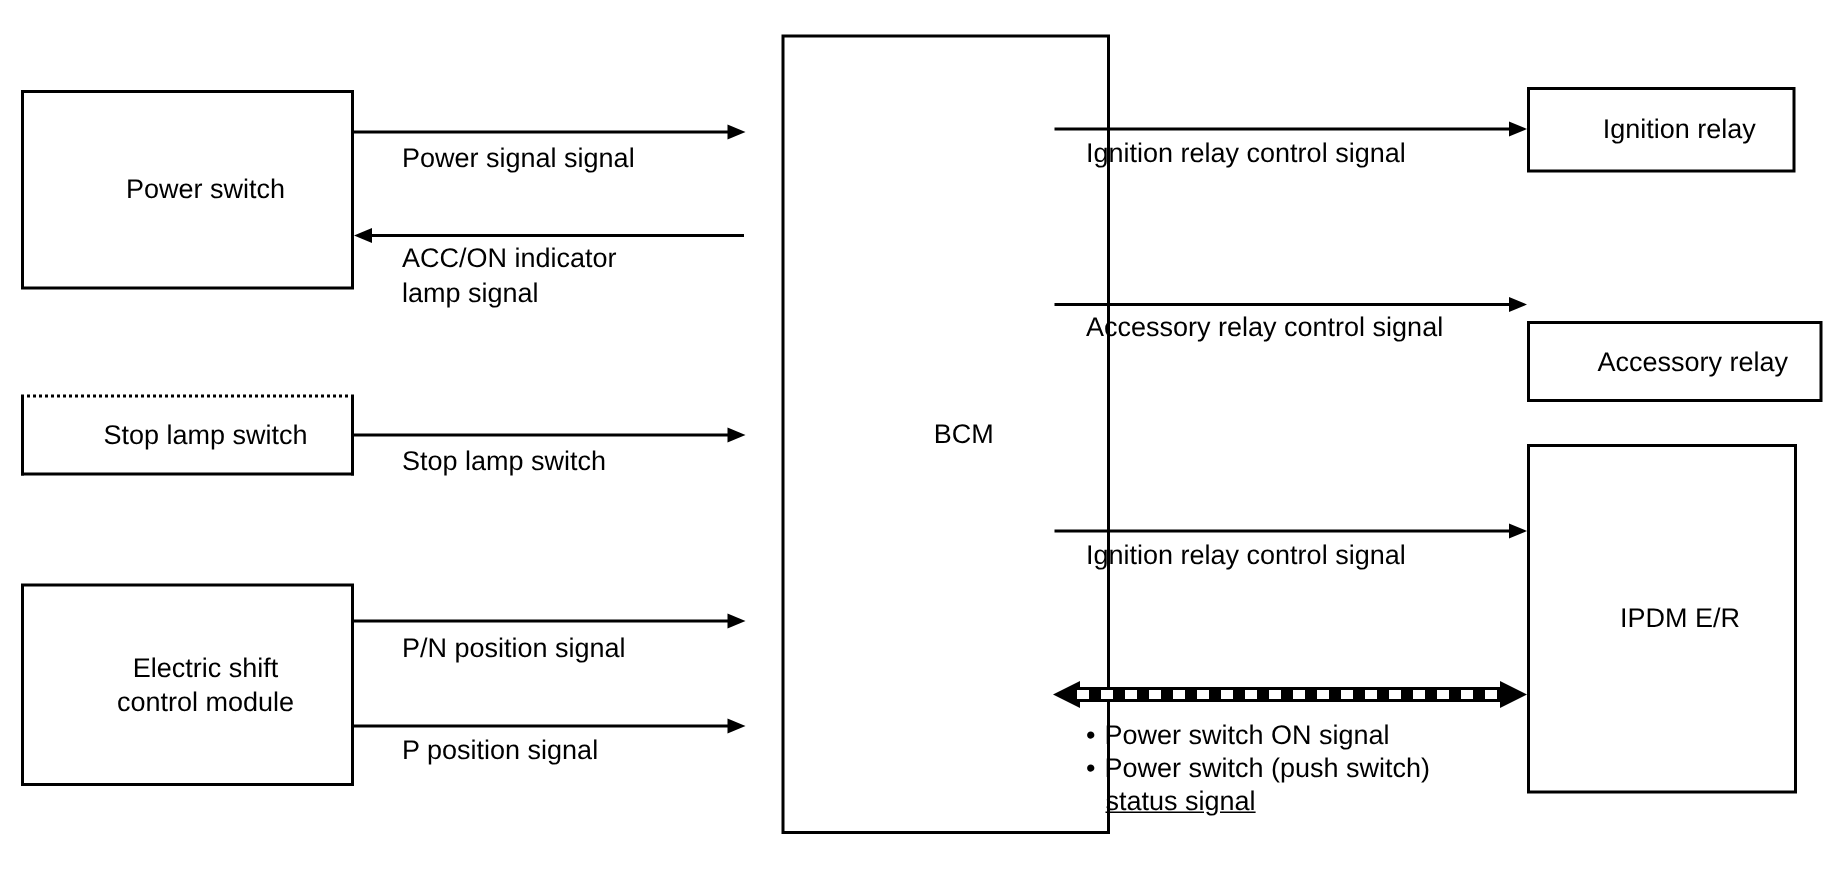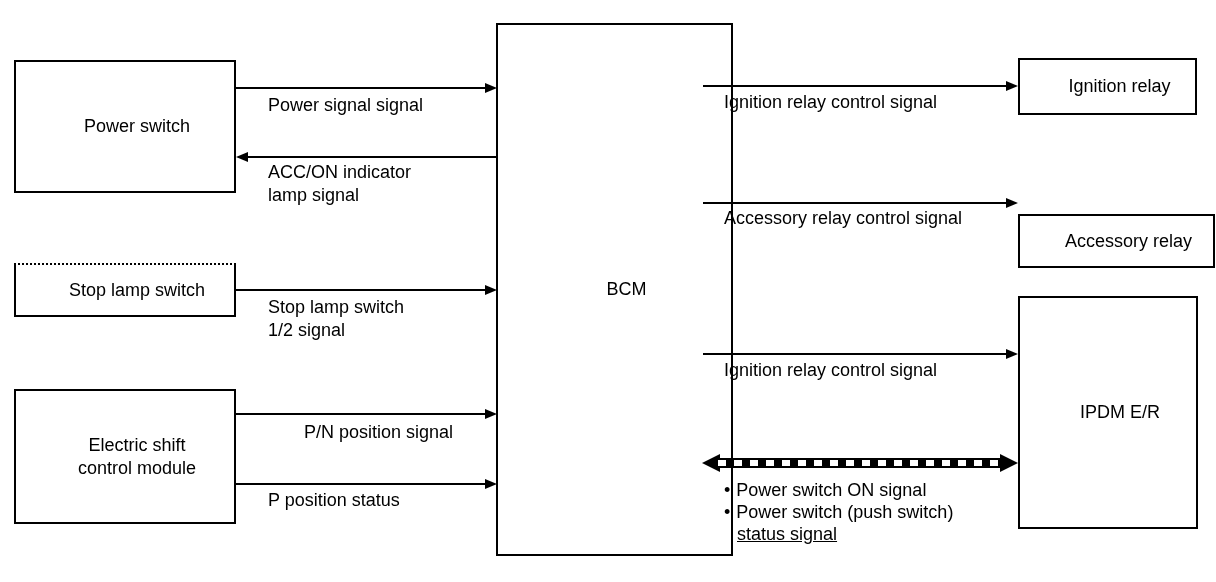--- a/index.html
+++ b/index.html
@@ -26,21 +26,21 @@
     display: flex;
     align-items: center;
     justify-content: center;
     text-align: center;
     line-height: 23px;
     padding-left: 24px;
   }
   #n-power { left: 14px;   top: 60px;  width: 222px; height: 133px; }
   #n-stop  { left: 14px;   top: 263px; width: 222px; height: 54px; border-top-style: dotted; border-top-width: 2px; }
   #n-shift { left: 14px;   top: 389px; width: 222px; height: 135px; }
-  #n-bcm   { left: 496px;  top: 23px;  width: 237px; height: 533px; }
+  #n-bcm   { left: 521px;  top: 23px;  width: 219px; height: 533px; }
   #n-ign   { left: 1018px; top: 58px;  width: 179px; height: 57px;  }
   #n-acc   { left: 1018px; top: 178px; width: 197px; height: 54px; margin-top: 36px;  }
   #n-ipdm  { left: 1018px; top: 296px; width: 180px; height: 233px; }
 
   
   .h-line { position: absolute; height: 2px; background: #000; }
   #l-pss   { left: 236px; top: 87px;  width: 250px; }
   #l-accon { left: 248px; top: 156px; width: 248px; }
   #l-sls   { left: 236px; top: 289px; width: 250px; }
   #l-pn    { left: 236px; top: 413px; width: 250px; }
@@ -79,21 +79,21 @@
   .can-head-r { right: 0; border-left: 18px solid #000; }
   .can-shaft { position: absolute; left: 14px; right: 14px; top: 4px; height: 10px; background: #000; }
   .can-dash  { position: absolute; left: 2px; right: 2px; top: 2px; height: 6px;
                background: repeating-linear-gradient(90deg, #fff 0 8px, #000 8px 16px); }
 
   
   .lbl { position: absolute; white-space: nowrap; line-height: 23px; }
   #t-pss   { left: 268px; top: 94px;  }
   #t-accon { left: 268px; top: 161px; }
   #t-sls   { left: 268px; top: 296px; }
-  #t-pn    { left: 268px; top: 421px; margin-left: 36px; }
+  #t-pn    { left: 268px; top: 421px; }
   #t-p     { left: 268px; top: 489px; }
   #t-ign1  { left: 724px; top: 91px;  }
   #t-accr  { left: 724px; top: 207px; }
   #t-ign2  { left: 724px; top: 359px; }
   #t-can   { left: 724px; top: 433px; }
   #t-bullets { left: 724px; top: 479px; line-height: 22px; }
   .b-row { display: flex; align-items: baseline; }
   .b-dot { margin-right: 6px; }
   .b-cont { padding-left: 13px; text-decoration: underline; }
 </style>
@@ -167,26 +167,25 @@
 
   <div class="lbl" id="t-pss">Power signal signal</div>
 
   <div class="lbl" id="t-accon">
     <div>ACC/ON indicator</div>
     <div>lamp signal</div>
   </div>
 
   <div class="lbl" id="t-sls">
     <div>Stop lamp switch</div>
-    <div>1/2 signal</div>
   </div>
 
   <div class="lbl" id="t-pn">P/N position signal</div>
 
-  <div class="lbl" id="t-p">P position status</div>
+  <div class="lbl" id="t-p">P position signal</div>
 
   <div class="lbl" id="t-ign1">Ignition relay control signal</div>
 
   <div class="lbl" id="t-accr">Accessory relay control signal</div>
 
   <div class="lbl" id="t-ign2">Ignition relay control signal</div>
 
 
   <div class="lbl" id="t-bullets">
     <div class="b-row">

